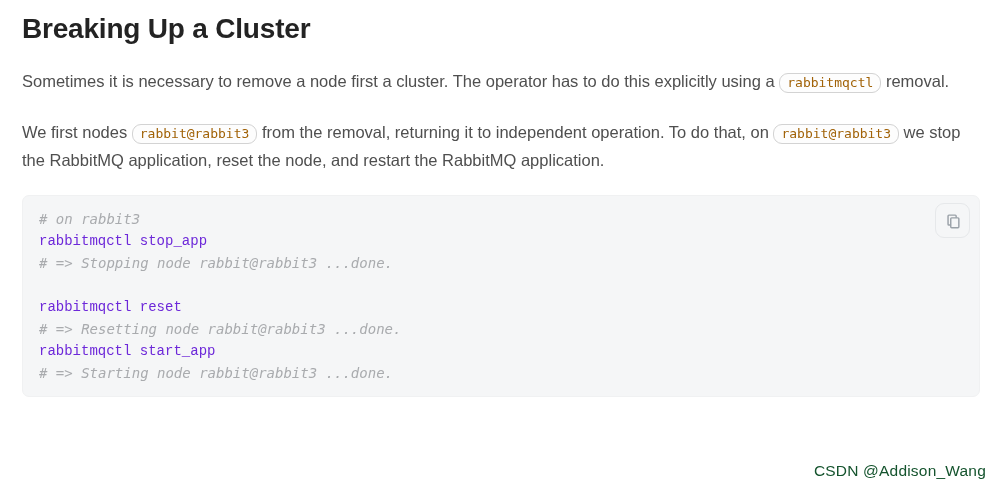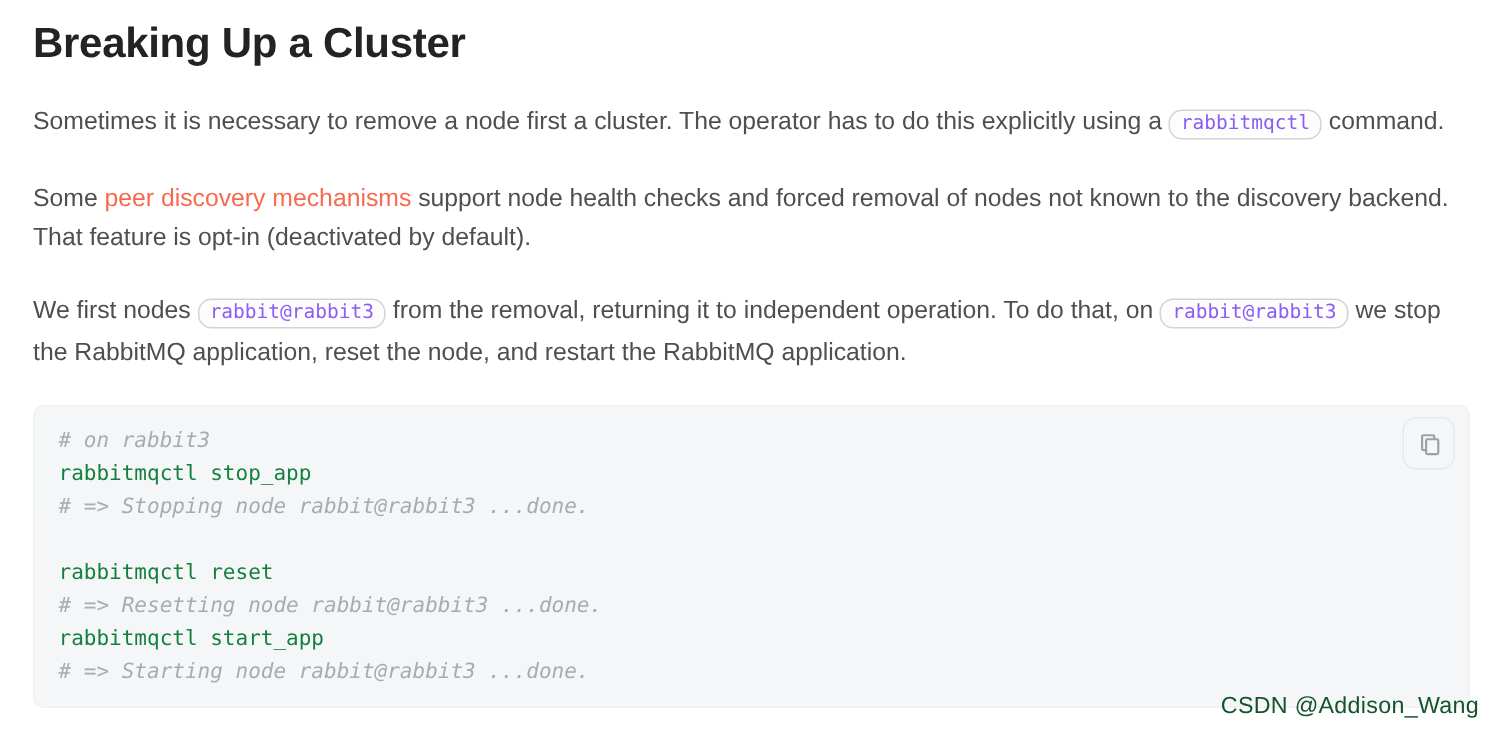--- a/index.html
+++ b/index.html
@@ -27,21 +27,21 @@
   p.doc-paragraph {
     margin: 23px 0 0 0;
     font-size: 16.5px;
     line-height: 26px;
     color: #4f4f4f;
     max-width: 958px;
   }
   .inline-code {
     font-family: "DejaVu Sans Mono", monospace;
     font-size: 13px;
-    color: #8b5cf6;
+    color: #a16207;
     background: #fdfdfd;
     border: 1px solid #d3d3d3;
     border-radius: 9px;
     padding: 1px 7px 2px 7px;
     white-space: nowrap;
   }
   a.doc-link {
     color: #f8694d;
     text-decoration: none;
     cursor: pointer;
@@ -58,21 +58,21 @@
   .code-lines {
     margin: 0;
   }
   .code-line {
     font-family: "DejaVu Sans Mono", monospace;
     font-size: 14px;
     line-height: 22px;
     white-space: pre;
   }
   .code-line.comment { color: #a9abae; font-style: italic; }
-  .code-line.command { color: #15803d; }
+  .code-line.command { color: #6d28d9; font-family: Liberation Mono, monospace; }
   .code-line.blank   { color: transparent; }
   .copy-btn {
     position: absolute;
     top: 7px;
     right: 9px;
     width: 35px;
     height: 35px;
     border: 1px solid #e6e8ea;
     border-radius: 9px;
     background: transparent;
@@ -93,23 +93,22 @@
   }
 </style>
 </head>
 <body>
 
 <div class="page">
   <div class="content">
 
     <h1 class="page-title">Breaking Up a Cluster</h1>
 
-    <p class="doc-paragraph"><span>Sometimes it is necessary to remove a node first a cluster. The operator has to do this explicitly using a </span><code class="inline-code">rabbitmqctl</code><span> command.</span></p>
+    <p class="doc-paragraph"><span>Sometimes it is necessary to remove a node first a cluster. The operator has to do this explicitly using a </span><code class="inline-code">rabbitmqctl</code><span> removal.</span></p>
 
-    <p class="doc-paragraph"><span>Some </span><a class="doc-link" href="#">peer discovery mechanisms</a><span> support node health checks and forced removal of nodes not known to the discovery backend. That feature is opt-in (deactivated by default).</span></p>
 
     <p class="doc-paragraph"><span>We first nodes </span><code class="inline-code">rabbit@rabbit3</code><span> from the removal, returning it to independent operation. To do that, on </span><code class="inline-code">rabbit@rabbit3</code><span> we stop the RabbitMQ application, reset the node, and restart the RabbitMQ application.</span></p>
 
     <div class="code-block">
       <pre class="code-lines"><div class="code-line comment"># on rabbit3</div><div class="code-line command">rabbitmqctl stop_app</div><div class="code-line comment"># =&gt; Stopping node rabbit@rabbit3 ...done.</div><div class="code-line blank">&nbsp;</div><div class="code-line command">rabbitmqctl reset</div><div class="code-line comment"># =&gt; Resetting node rabbit@rabbit3 ...done.</div><div class="code-line command">rabbitmqctl start_app</div><div class="code-line comment"># =&gt; Starting node rabbit@rabbit3 ...done.</div></pre>
       <button class="copy-btn" aria-label="Copy">
         <svg width="18" height="18" viewBox="0 0 20 20" fill="none">
           <rect x="4.5" y="3.5" width="9" height="11" rx="1" stroke="#9aa1a8" stroke-width="1.6" fill="none"></rect>
           <rect x="7.5" y="6.5" width="9" height="11" rx="1" stroke="#9aa1a8" stroke-width="1.6" fill="#f5f6f7"></rect>
         </svg>

